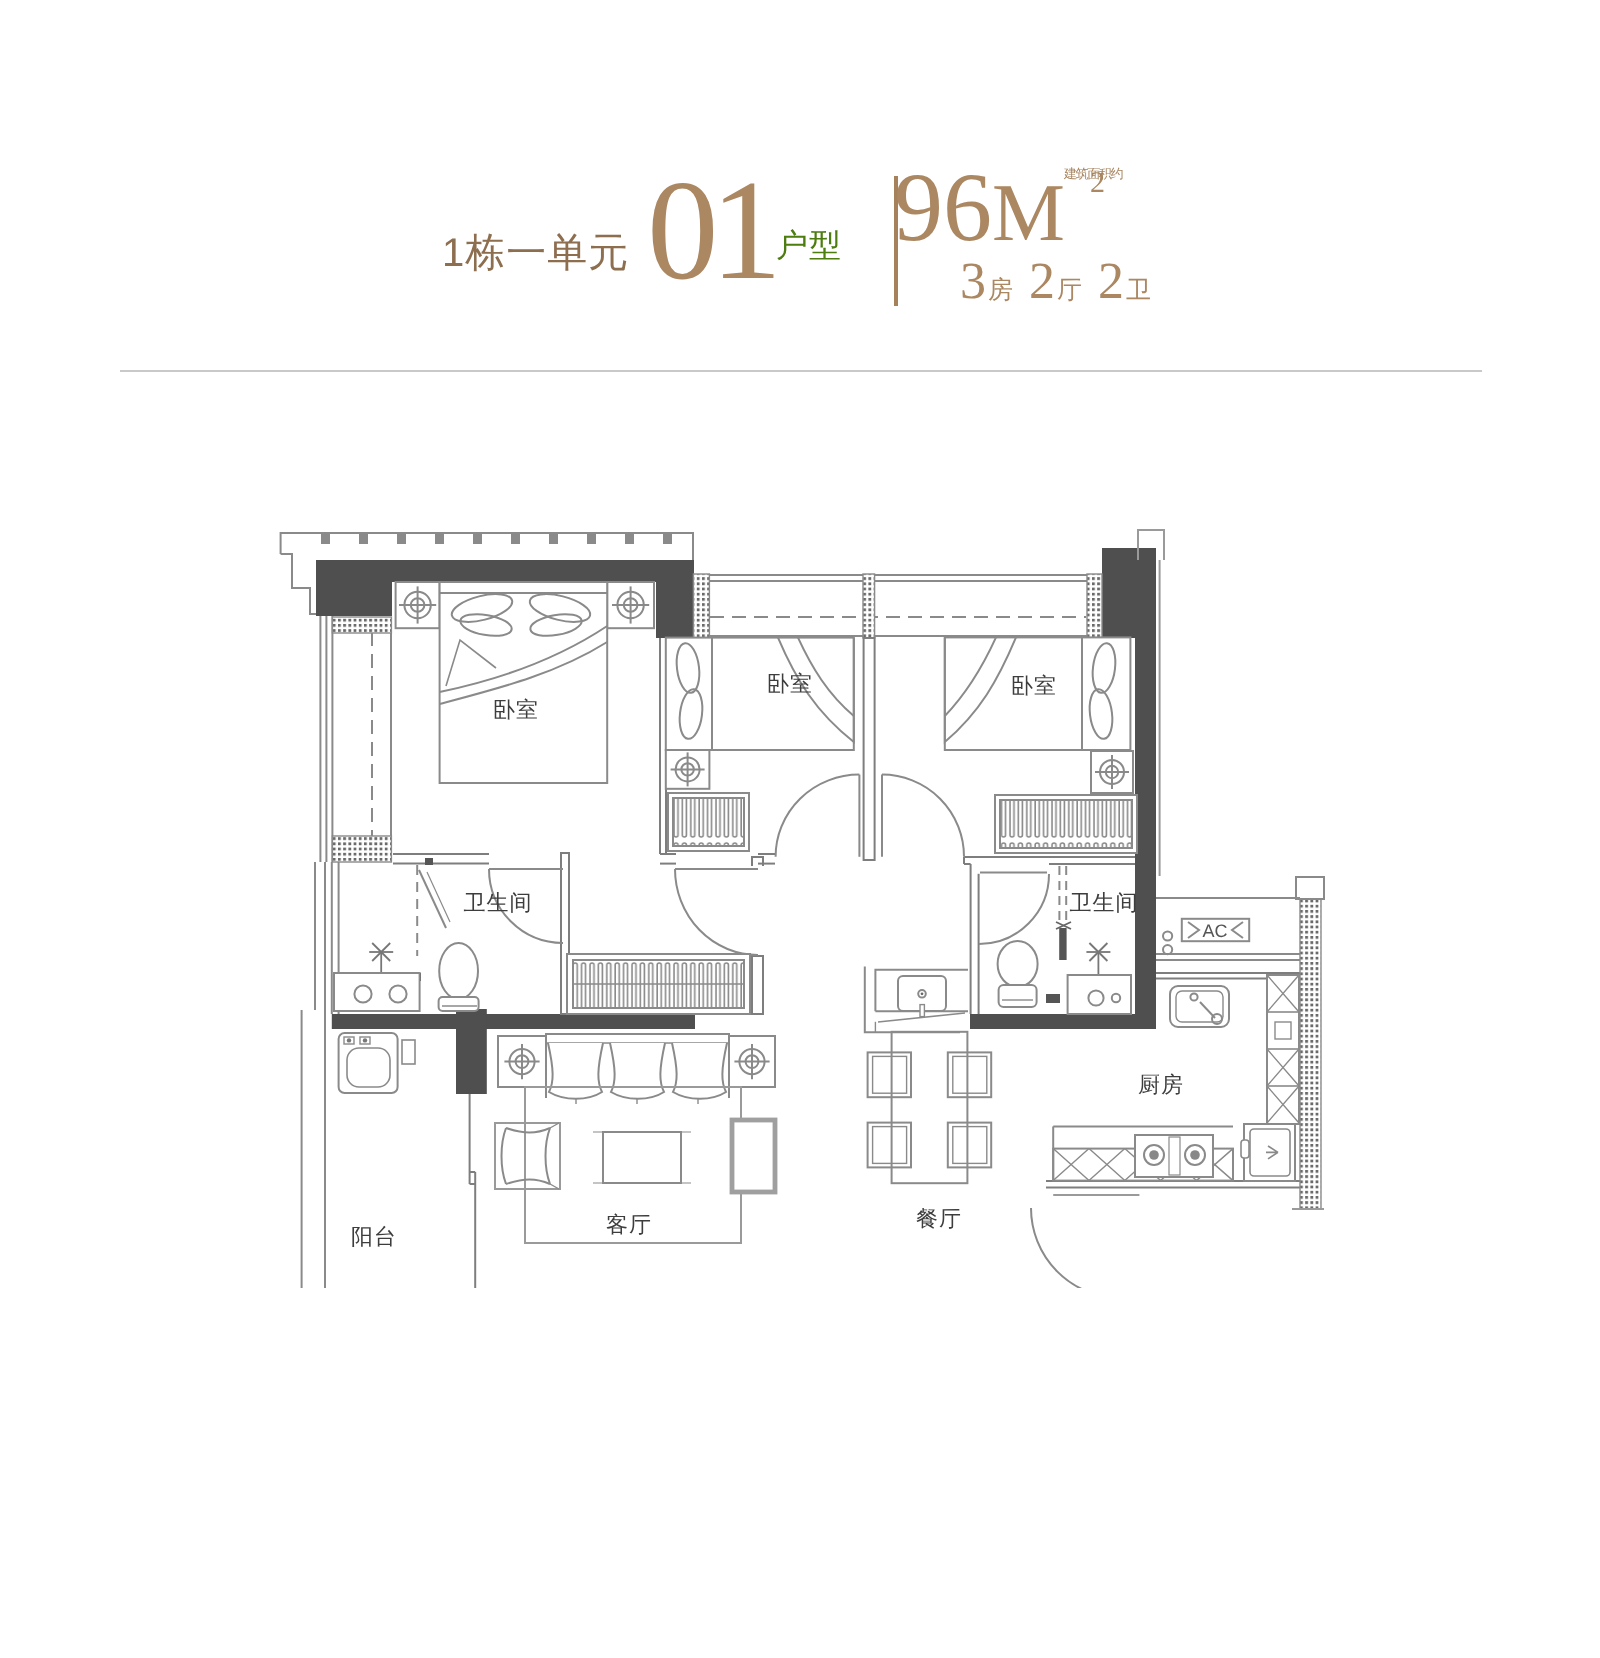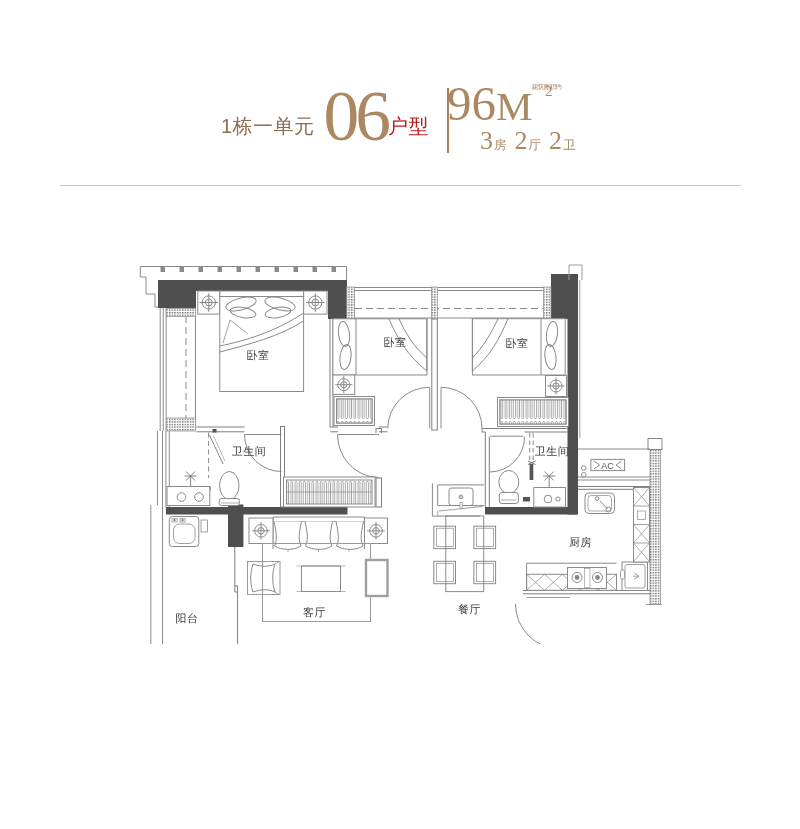--- a/index.html
+++ b/index.html
@@ -7,23 +7,23 @@
 font-family:"Liberation Sans",sans-serif;}
 .hdr{position:absolute;white-space:nowrap;}
 .serif{font-family:"Liberation Serif",serif;}
 </style>
 </head>
 <body>
 <div id="page">
 
 <div class="hdr" style="left:221px;top:113px;font-size:20px;color:#8d6e4f;letter-spacing:0.5px;">1栋一单元</div>
 
-<div class="hdr serif" style="left:323.5px;top:75px;font-size:71.5px;color:#ab8862;letter-spacing:-4px;">06</div>
-
-<div class="hdr" style="left:388px;top:113px;font-size:20px;color:#b91c1c;letter-spacing:0.5px;">户型</div>
+<div class="hdr serif" style="left:323.5px;top:75px;font-size:71.5px;color:#ab8862;letter-spacing:-4px;">01</div>
+
+<div class="hdr" style="left:388px;top:113px;font-size:16px;color:#4d7c0f;letter-spacing:0.5px;">户型</div>
 
 <div class="hdr" style="left:447px;top:88px;width:2px;height:65px;background:#a5815c;"></div>
 
 <div class="hdr serif" style="left:447px;top:75px;font-size:49px;color:#ab8862;">96<span style="font-size:41px;">M</span><span style="font-size:15px;vertical-align:24.5px;margin-left:12.5px;">2</span></div>
 
 <div class="hdr" style="left:532px;top:83px;font-size:6.5px;color:#a5815c;letter-spacing:-0.7px;">建筑面积约</div>
 
 <div class="hdr serif" style="left:480px;top:126px;font-size:26px;color:#ab8862;">3<span style="font-size:12.5px;font-family:'Liberation Sans',sans-serif;margin-left:1px;">房</span><span style="margin-left:8px;">2</span><span style="font-size:12.5px;font-family:'Liberation Sans',sans-serif;margin-left:1px;">厅</span><span style="margin-left:8px;">2</span><span style="font-size:12.5px;font-family:'Liberation Sans',sans-serif;margin-left:1px;">卫</span></div>
 
 <div class="hdr" style="left:60px;top:185px;width:681px;height:1px;background:#c9c9c9;"></div>

